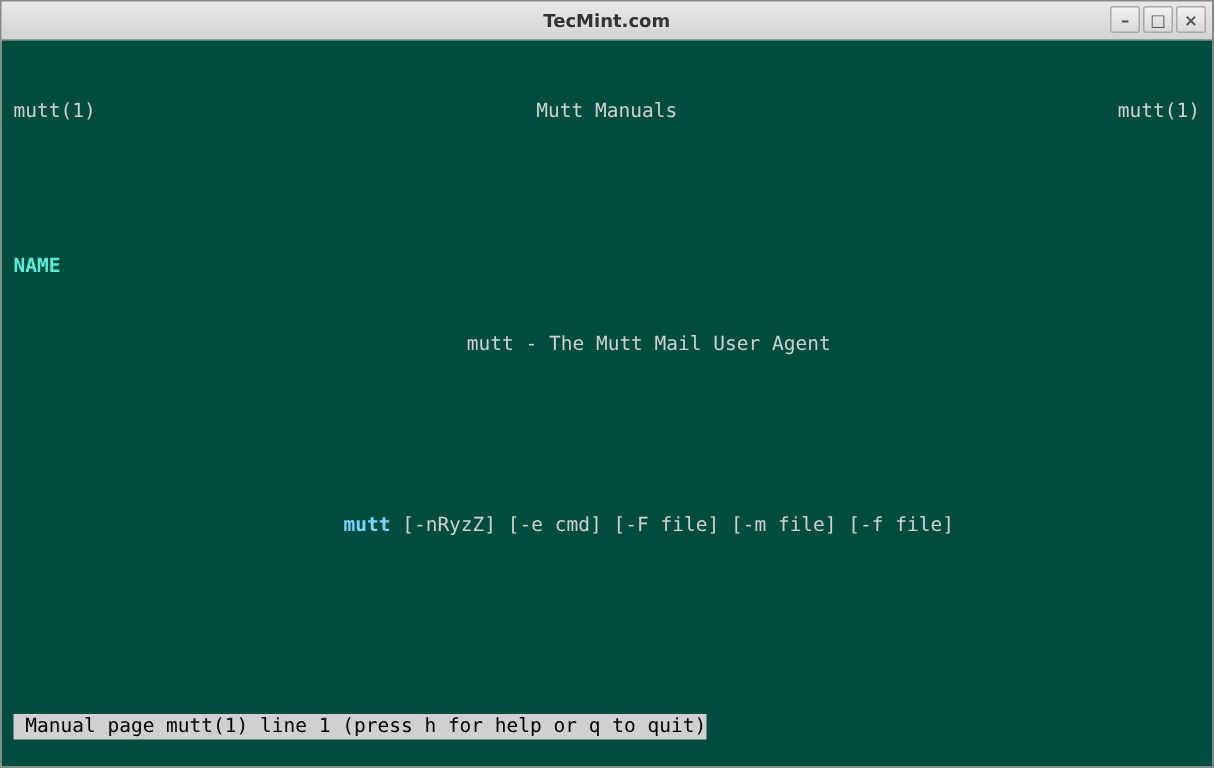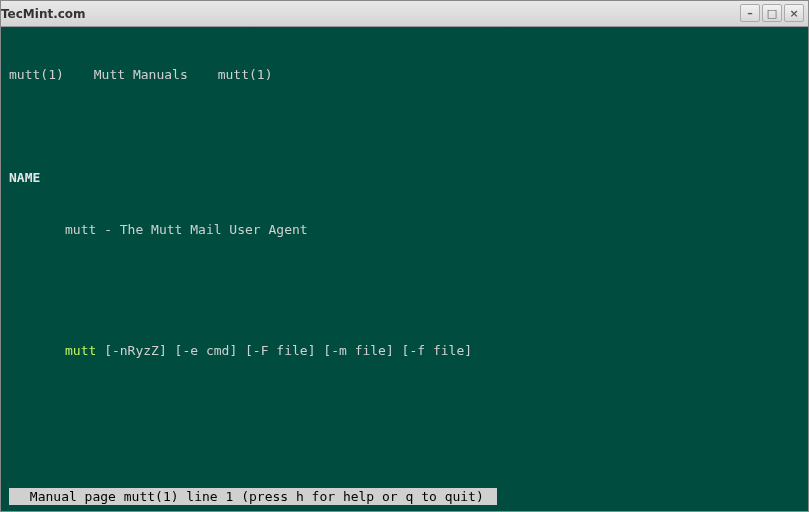--- a/index.html
+++ b/index.html
@@ -11,21 +11,21 @@
     height: 512px;
     overflow: hidden;
     border: 1px solid #888;
   }
   .titlebar {
     height: 26px;
     background: linear-gradient(#e8e8e8, #d4d4d4);
     border-bottom: 1px solid #999;
     display: flex;
     align-items: center;
-    justify-content: flex-start;
+    justify-content: center;
     position: relative;
     font-family: "DejaVu Sans", Arial, sans-serif;
     font-size: 12px;
     font-weight: bold;
     color: #333;
   }
   .win-controls {
     position: absolute;
     right: 4px;
     top: 3px;
@@ -48,32 +48,32 @@
   .terminal {
     background: #004d40;
     color: #d0d0d0;
     height: calc(100% - 26px);
     padding: 4px 8px 0 8px;
     line-height: 17.3px;
     white-space: pre;
     position: relative;
     overflow: hidden;
   }
-  .hdr-row { display: flex; justify-content: flex-start; gap: 30px; }
-  .section { color: #e5e5e5; font-weight: bold; }
-  .cmd { color: #bef264; font-weight: normal; }
+  .hdr-row { display: flex; justify-content: space-between; }
+  .section { color: #5eead4; font-weight: bold; }
+  .cmd { color: #7dd3fc; font-weight: bold; }
   .u { }
-  .indent1 { padding-left: 56px; text-indent: 0; }
+  .indent1 { padding-left: 56px; text-indent: 0; text-align: center; }
   .statusbar {
     position: absolute;
-    bottom: 6px;
+    bottom: 18px;
     left: 8px;
     background: #d0d0d0;
     color: #000;
-    padding: 0 13px;
+    padding: 0 0;
     white-space: pre;
   }
   .blank { height: 17.3px; }
 </style>
 </head>
 <body>
 
 <div class="titlebar">
   <span>TecMint.com</span>
   <div class="win-controls">

